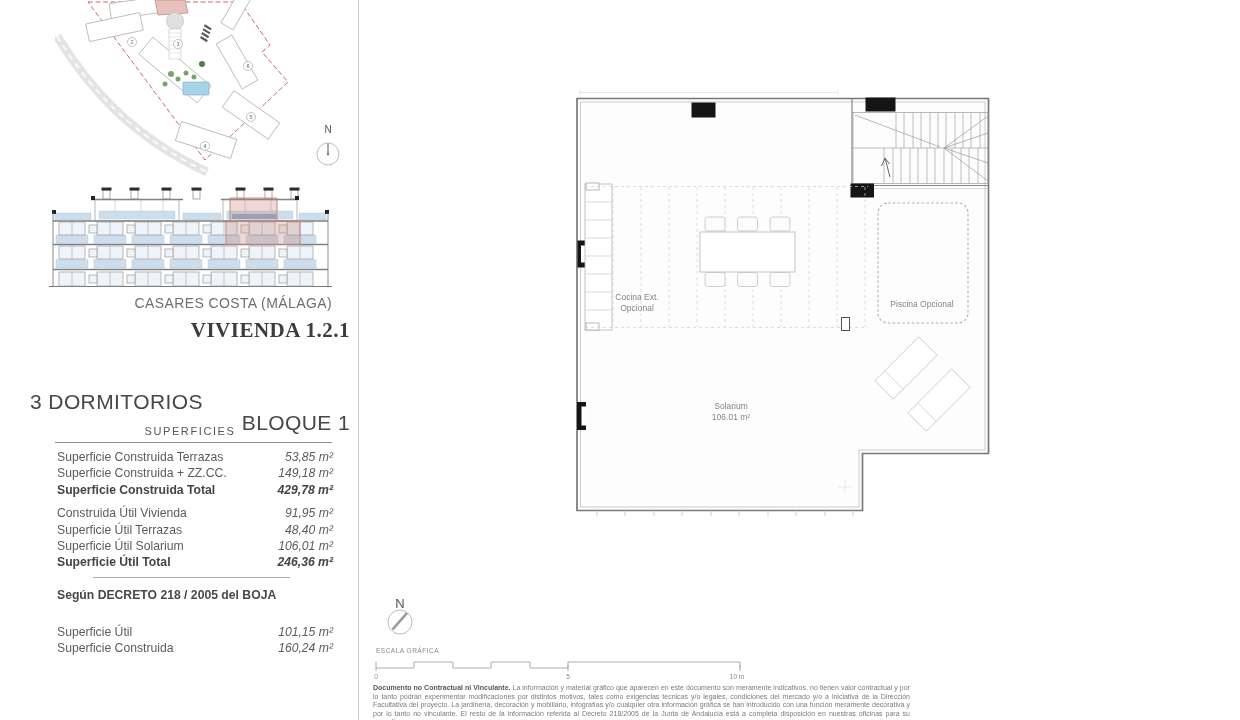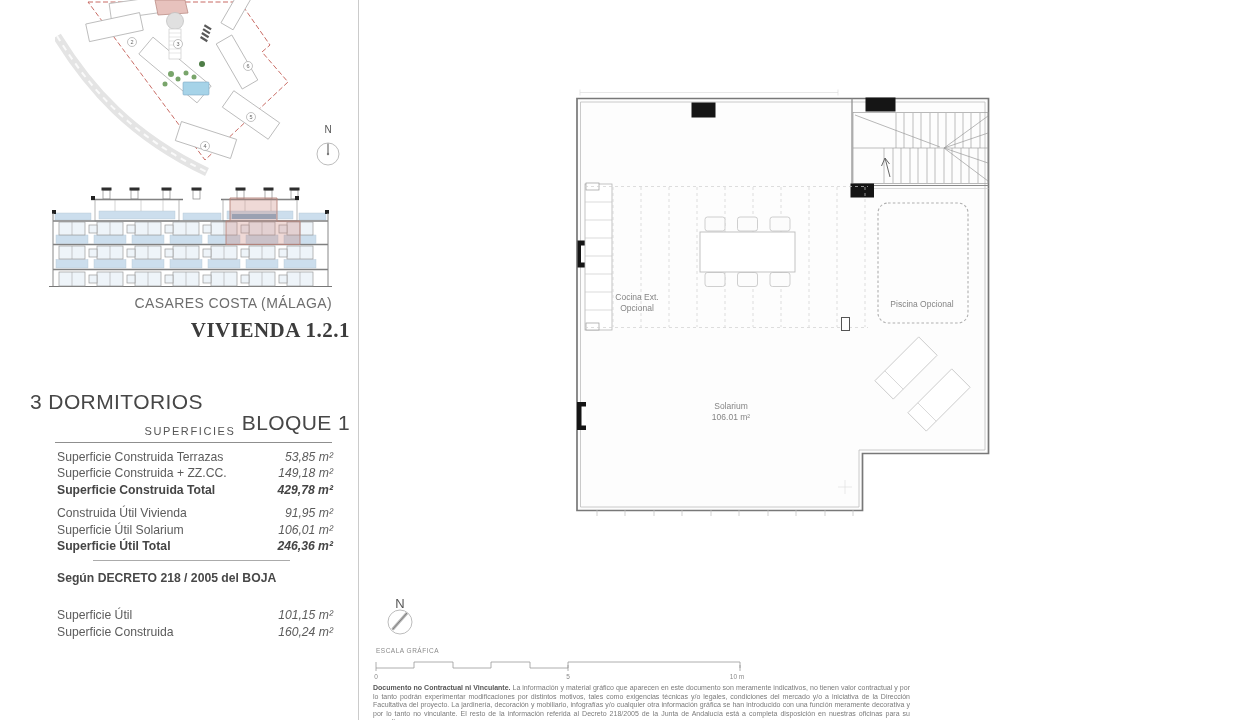--- a/index.html
+++ b/index.html
@@ -263,20 +263,24 @@
   <div class="row total">
       <span>Superficie Construida Total</span>
       <span class="v">429,78 m²</span>
     </div>
   <div class="gap"></div>
   <div class="row">
       <span>Construida Útil Vivienda</span>
       <span class="v">91,95 m²</span>
     </div>
   <div class="row">
+      <span>Superficie Útil Terrazas</span>
+      <span class="v">48,40 m²</span>
+    </div>
+  <div class="row">
       <span>Superficie Útil Solarium</span>
       <span class="v">106,01 m²</span>
     </div>
   <div class="row total">
       <span>Superficie Útil Total</span>
       <span class="v">246,36 m²</span>
     </div>
   <div class="subdivider"></div>
   <div class="decree-heading">Según DECRETO 218 / 2005 del BOJA</div>
   <div class="row">

